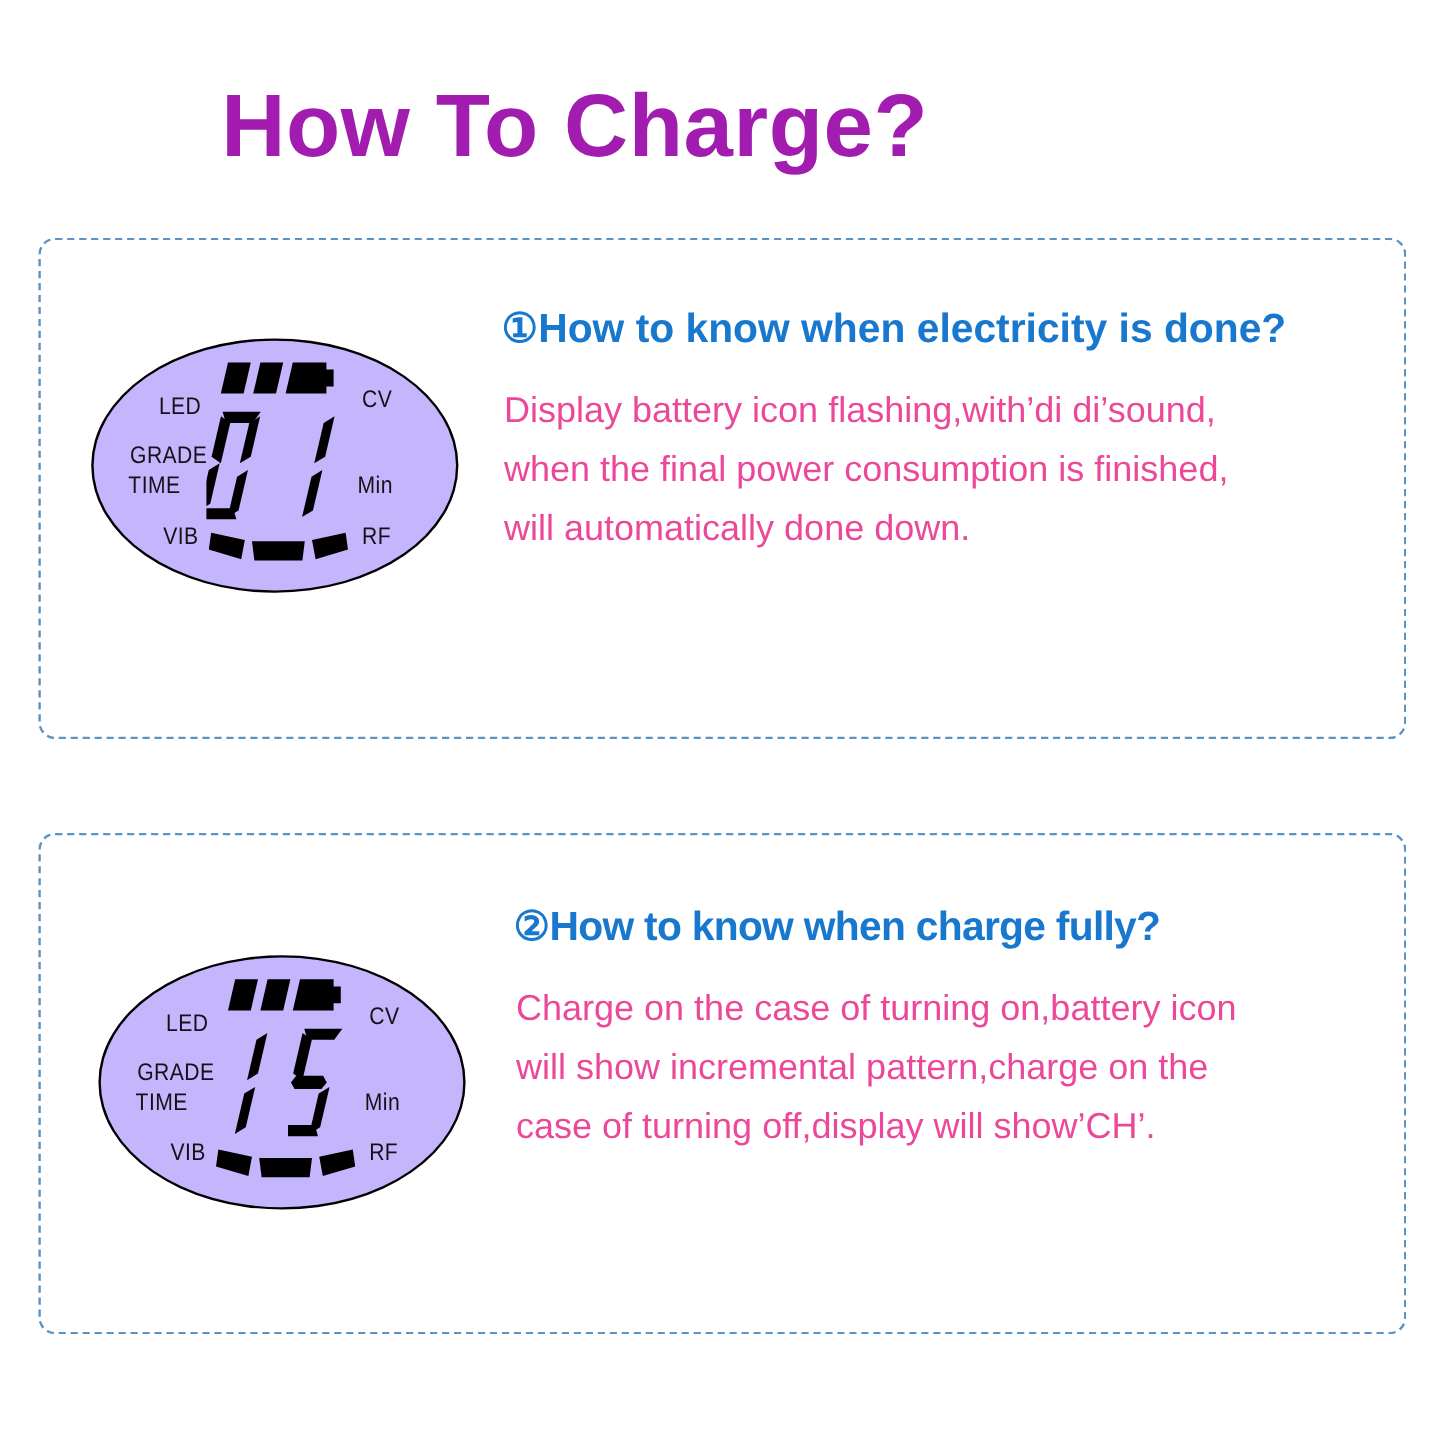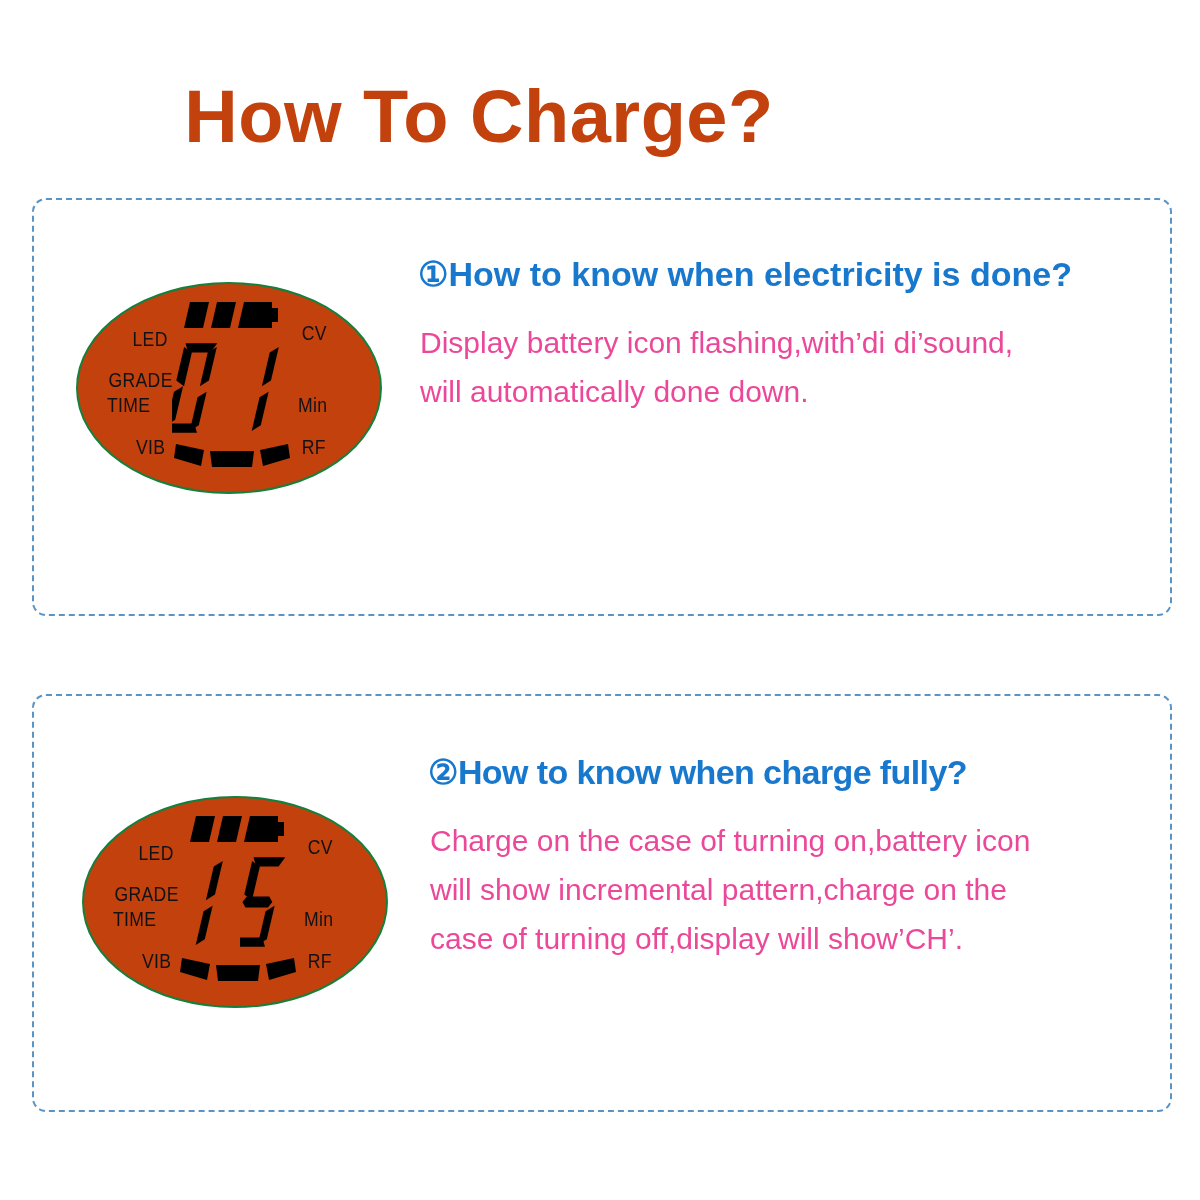--- a/index.html
+++ b/index.html
@@ -13,24 +13,24 @@
     height: 1200px;
     background: #ffffff;
     overflow: hidden;
     font-family: "Liberation Sans", sans-serif;
   }
 
   
   .page-title {
     position: absolute;
     left: 0;
-    top: 80px;
+    top: 68px;
     width: 958px;
     text-align: center;
-    color: #c2410c;
+    color: #a21caf;
     font-family: "Liberation Sans", sans-serif;
     font-weight: bold;
     font-size: 74px;
     letter-spacing: 0.5px;
     line-height: 1;
     white-space: nowrap;
   }
 
   
   .card {
@@ -41,22 +41,22 @@
   }
   #card-1 { left: 32px; top: 198px;  width: 1140px; height: 418px; }
   #card-2 { left: 32px; top: 694px;  width: 1140px; height: 418px; }
 
   
   .lcd {
     position: absolute;
     width: 306px;
     height: 212px;
     border-radius: 50%;
-    background: #c2410c;
-    border: 2px solid #15803d;
+    background: #c4b5fd;
+    border: 2px solid #000000;
     box-sizing: border-box;
   }
   #lcd-1 { left: 42px; top: 82px; }
   #lcd-2 { left: 48px; top: 100px; }
 
   .lcd-label {
     position: absolute;
     color: #121216;
     font-family: "Liberation Sans", sans-serif;
     font-size: 20px;
@@ -196,20 +196,21 @@
       <div class="lcd-label lbl-vib">VIB</div>
       <div class="lcd-label lbl-cv">CV</div>
       <div class="lcd-label lbl-min">Min</div>
       <div class="lcd-label lbl-rf">RF</div>
     </div>
 
     <div class="card-heading" id="heading-1">①How to know when electricity is done?</div>
 
     <div class="card-body" id="body-1">
       <span class="line">Display battery icon flashing,with’di di’sound,</span>
+      <span class="line">when the final power consumption is finished,</span>
       <span class="line">will automatically done down.</span>
     </div>
   </div>
 
   <div class="card" id="card-2">
 
     <div class="lcd" id="lcd-2">
 
       <div class="battery-icon">
         <svg viewBox="0 0 98 34" xmlns="http://www.w3.org/2000/svg">

